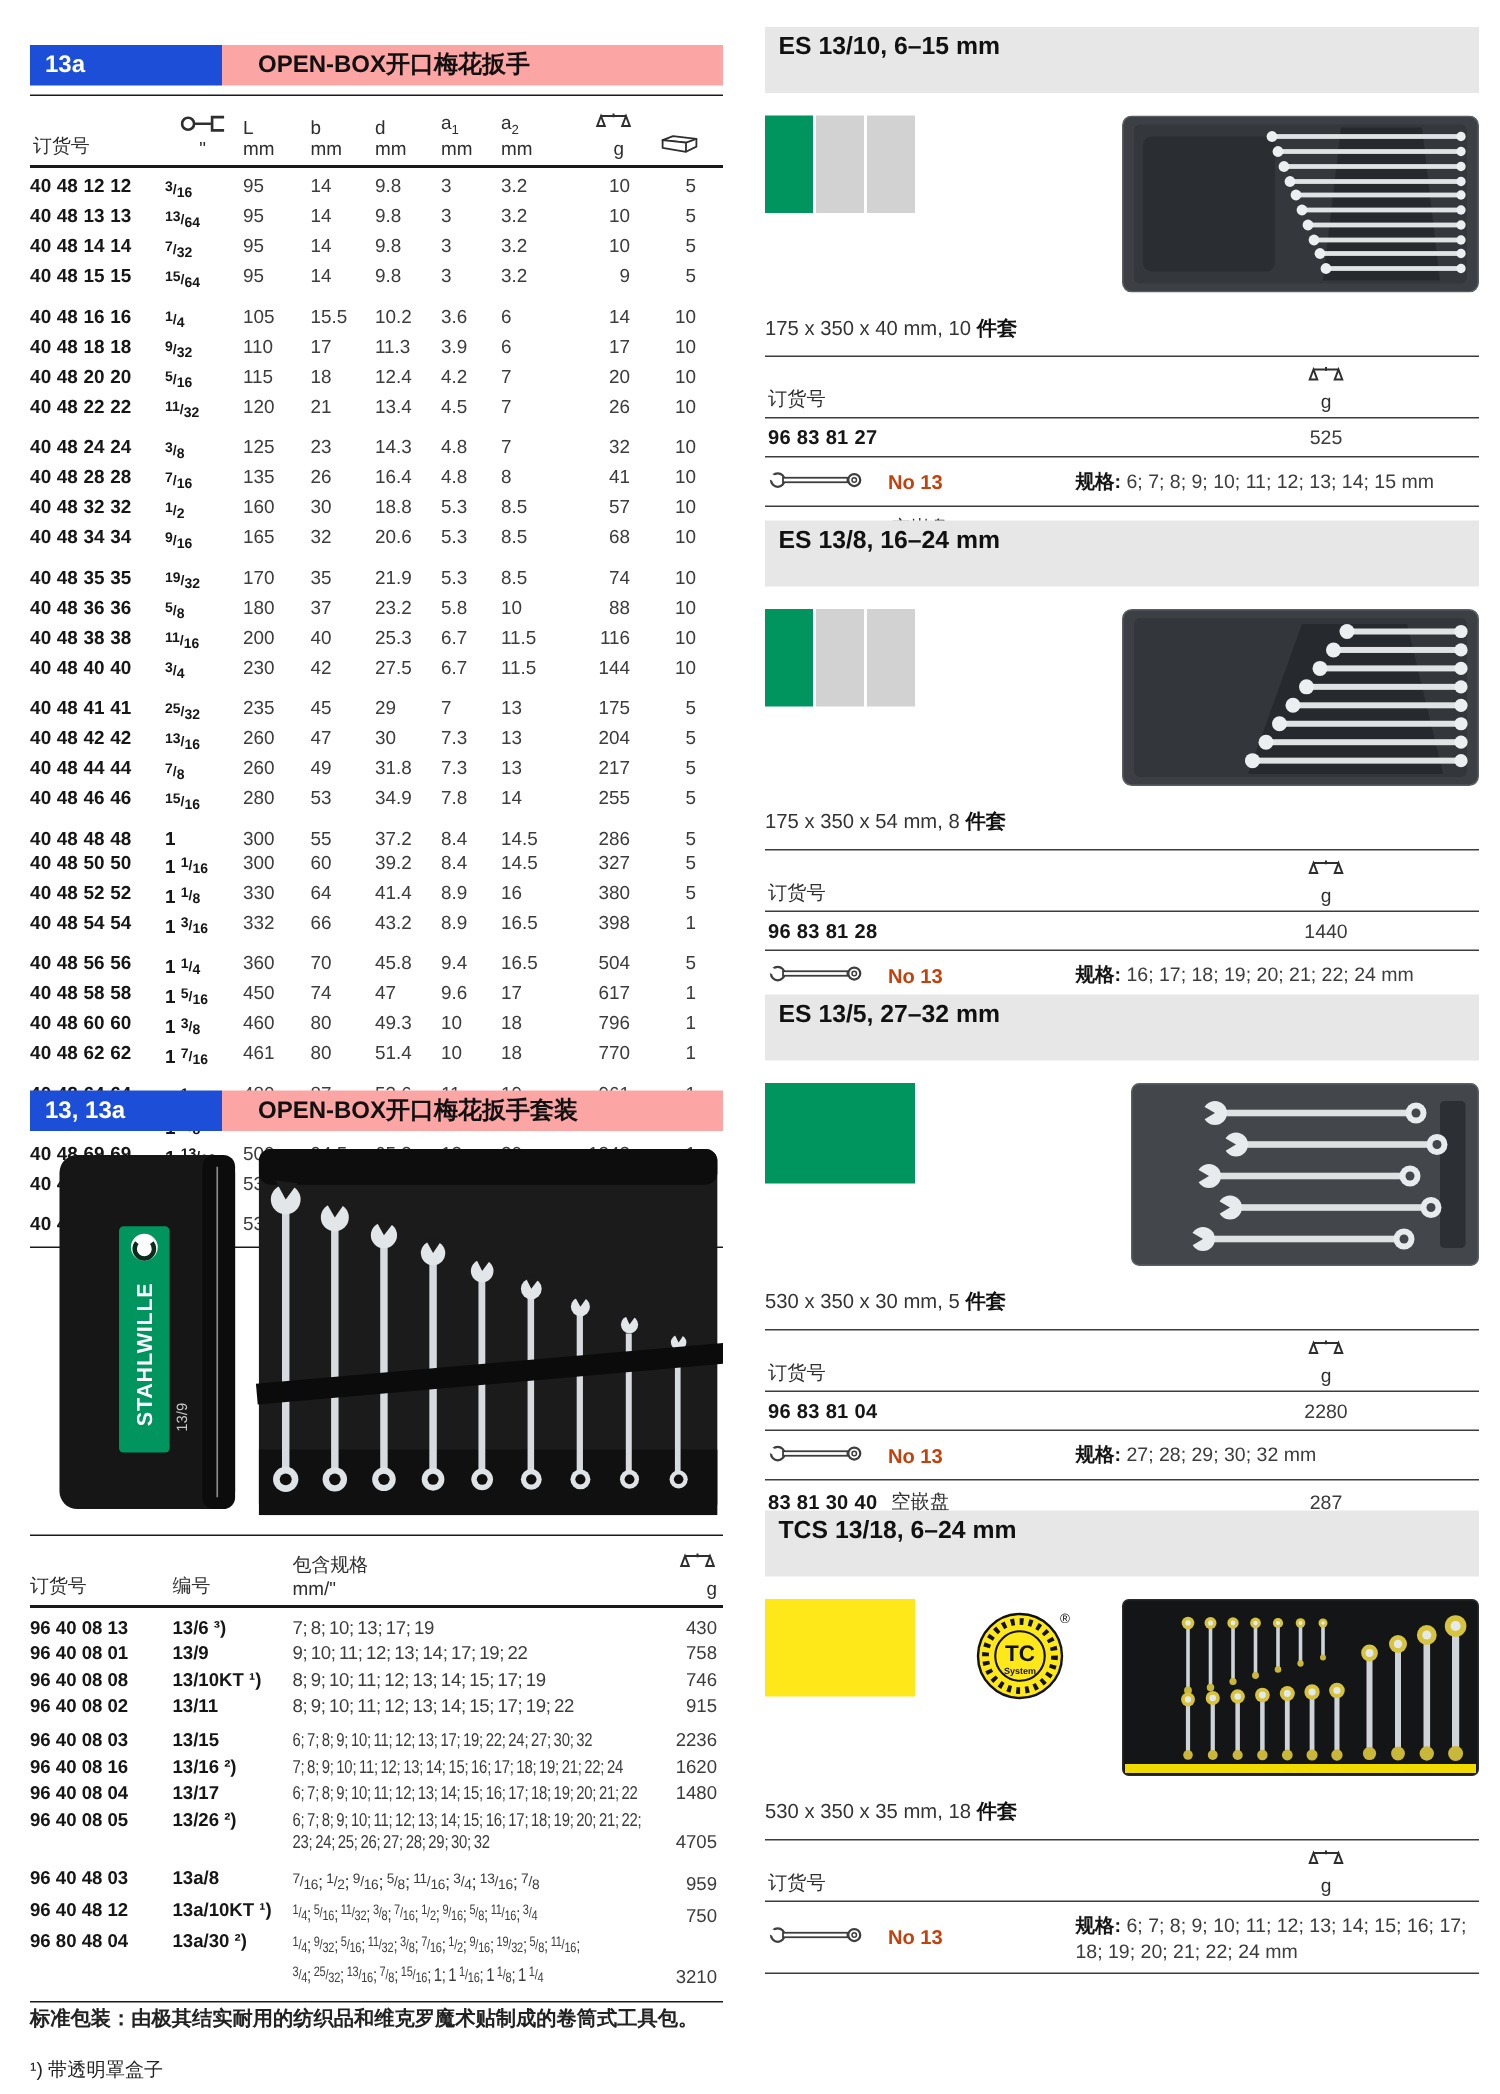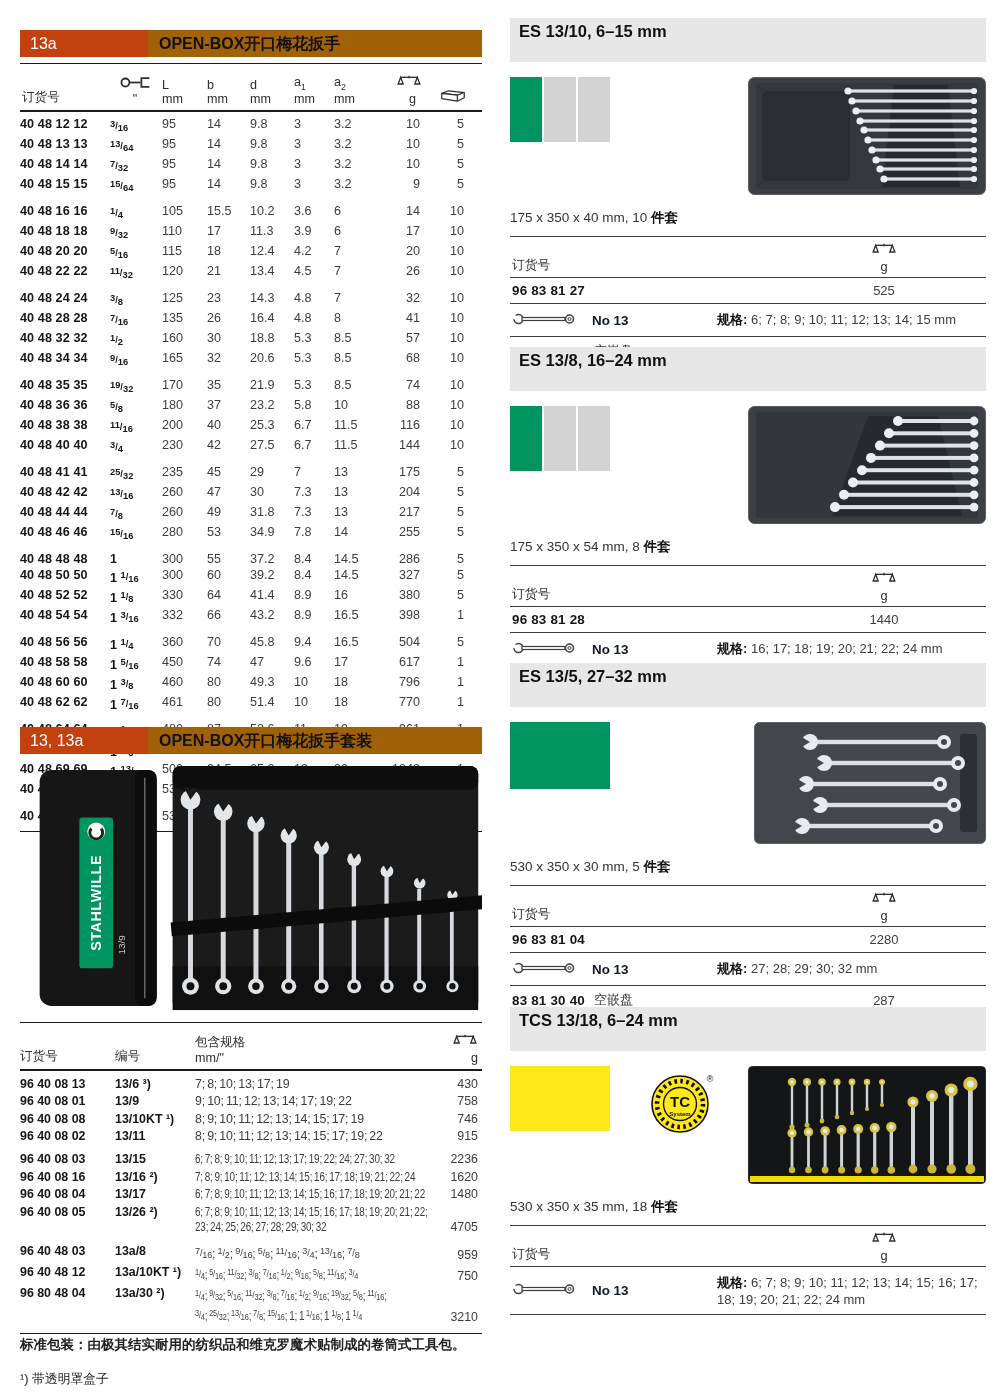--- a/index.html
+++ b/index.html
@@ -2,22 +2,22 @@
 <html><head>
 <meta charset="utf-8">
 <style>
   html,body{margin:0;padding:0;background:#ffffff;}
   body{width:1000px;height:1396px;position:relative;font-family:"Liberation Sans","DejaVu Sans",sans-serif;color:#1a1a1a;-webkit-font-smoothing:antialiased;}
   .col-left{position:absolute;left:20px;top:30px;width:462px;}
   .col-right{position:absolute;left:510px;top:18px;width:476px;}
 
   
   .sec-bar{display:flex;height:27px;line-height:27px;}
-  .sec-badge{background:#c2410c;color:#fff;font-weight:400;font-size:16px;width:128px;padding-left:10px;box-sizing:border-box;}
-  .sec-title{flex:1;background:#a16207;font-weight:700;font-size:16px;padding-left:11px;color:#111;}
+  .sec-badge{background:#1d4ed8;color:#fff;font-weight:700;font-size:16px;width:128px;padding-left:10px;box-sizing:border-box;}
+  .sec-title{flex:1;background:#fca5a5;font-weight:700;font-size:16px;padding-left:24px;color:#111;}
   .r-bar{background:#e7e7e7;height:44px;line-height:27px;font-weight:700;font-size:16.5px;padding-left:9px;color:#111;}
 
   
   .fr{white-space:nowrap;}
   .fn{font-size:0.74em;vertical-align:0.42em;}
   .fs{font-size:0.74em;vertical-align:0.2em;}
   .fd{font-size:0.74em;vertical-align:0;}
 
   
   .t1{margin-top:6px;}
@@ -71,21 +71,21 @@
   .r-caption b{color:#111;}
   .r-table{margin-top:9px;border-top:1.4px solid #3c3c3c;font-size:13px;color:#333;}
   .r-row{display:grid;grid-template-columns:1fr 120px 40px;border-bottom:1.4px solid #3c3c3c;padding:5px 2px;align-items:center;}
   .r-hrow{align-items:end;padding-bottom:3px;}
   .r-hlabel{align-self:end;color:#2e2e2e;font-size:12.8px;}
   .r-gstack{display:flex;flex-direction:column;align-items:center;line-height:1.1;color:#2e2e2e;font-size:12.8px;}
   .r-order{font-weight:700;color:#161616;font-size:13.4px;letter-spacing:0.2px;}
   .r-weight{text-align:center;color:#3c3c3c;}
   .no13-row{display:grid;grid-template-columns:205px 1fr;border-bottom:1.4px solid #3c3c3c;padding:7px 2px;align-items:center;}
   .no13-left{display:flex;align-items:center;gap:14px;}
-  .no13-label{font-weight:700;color:#0f172a;font-size:13.4px;}
+  .no13-label{font-weight:700;color:#c2410c;font-size:13.4px;}
   .spec-label{font-weight:700;color:#161616;}
   .spec-text{color:#3c3c3c;}
   .tray-cell{display:flex;gap:9px;align-items:center;}
 </style>
 </head>
 <body>
 
 <div class="col-left">
 
   <div>

